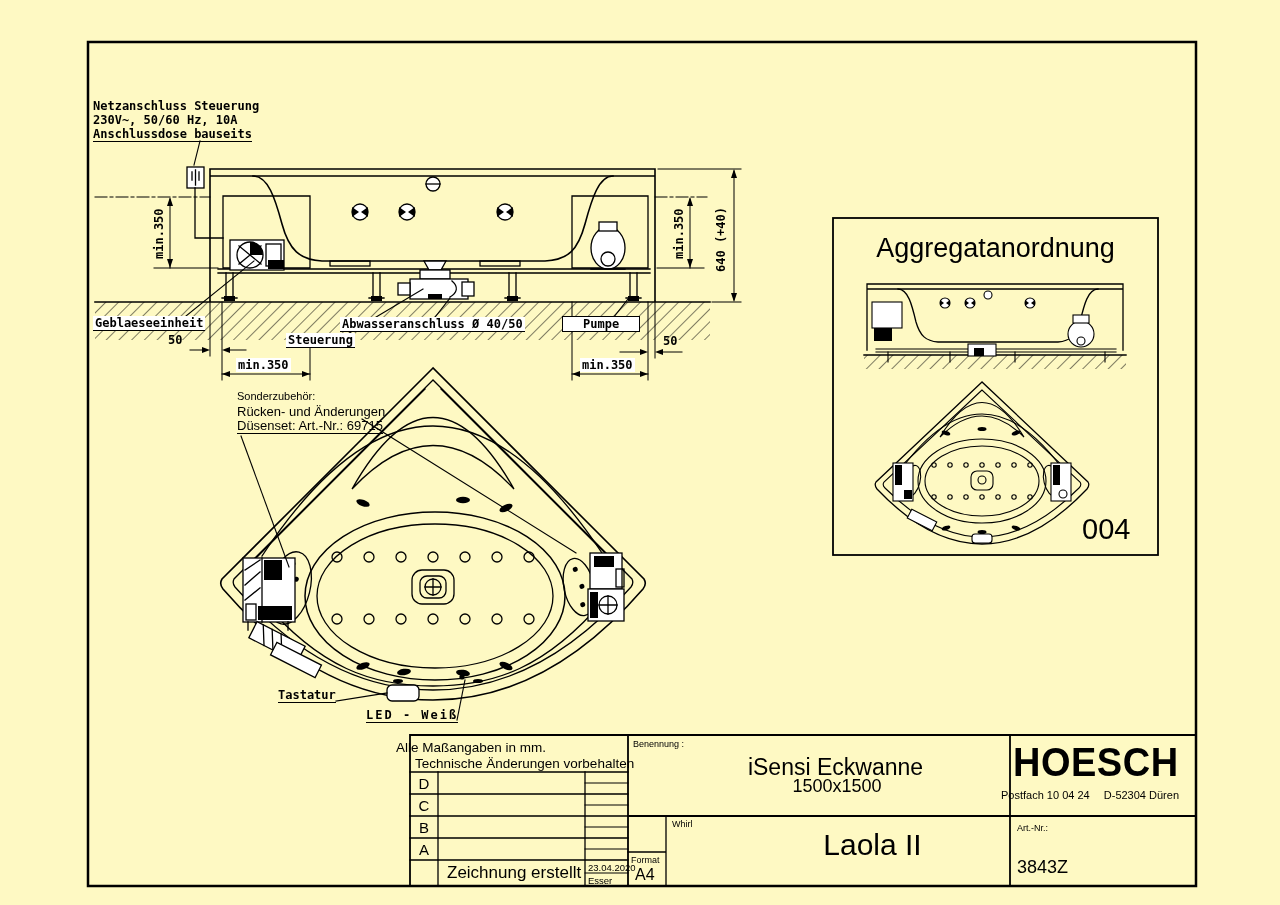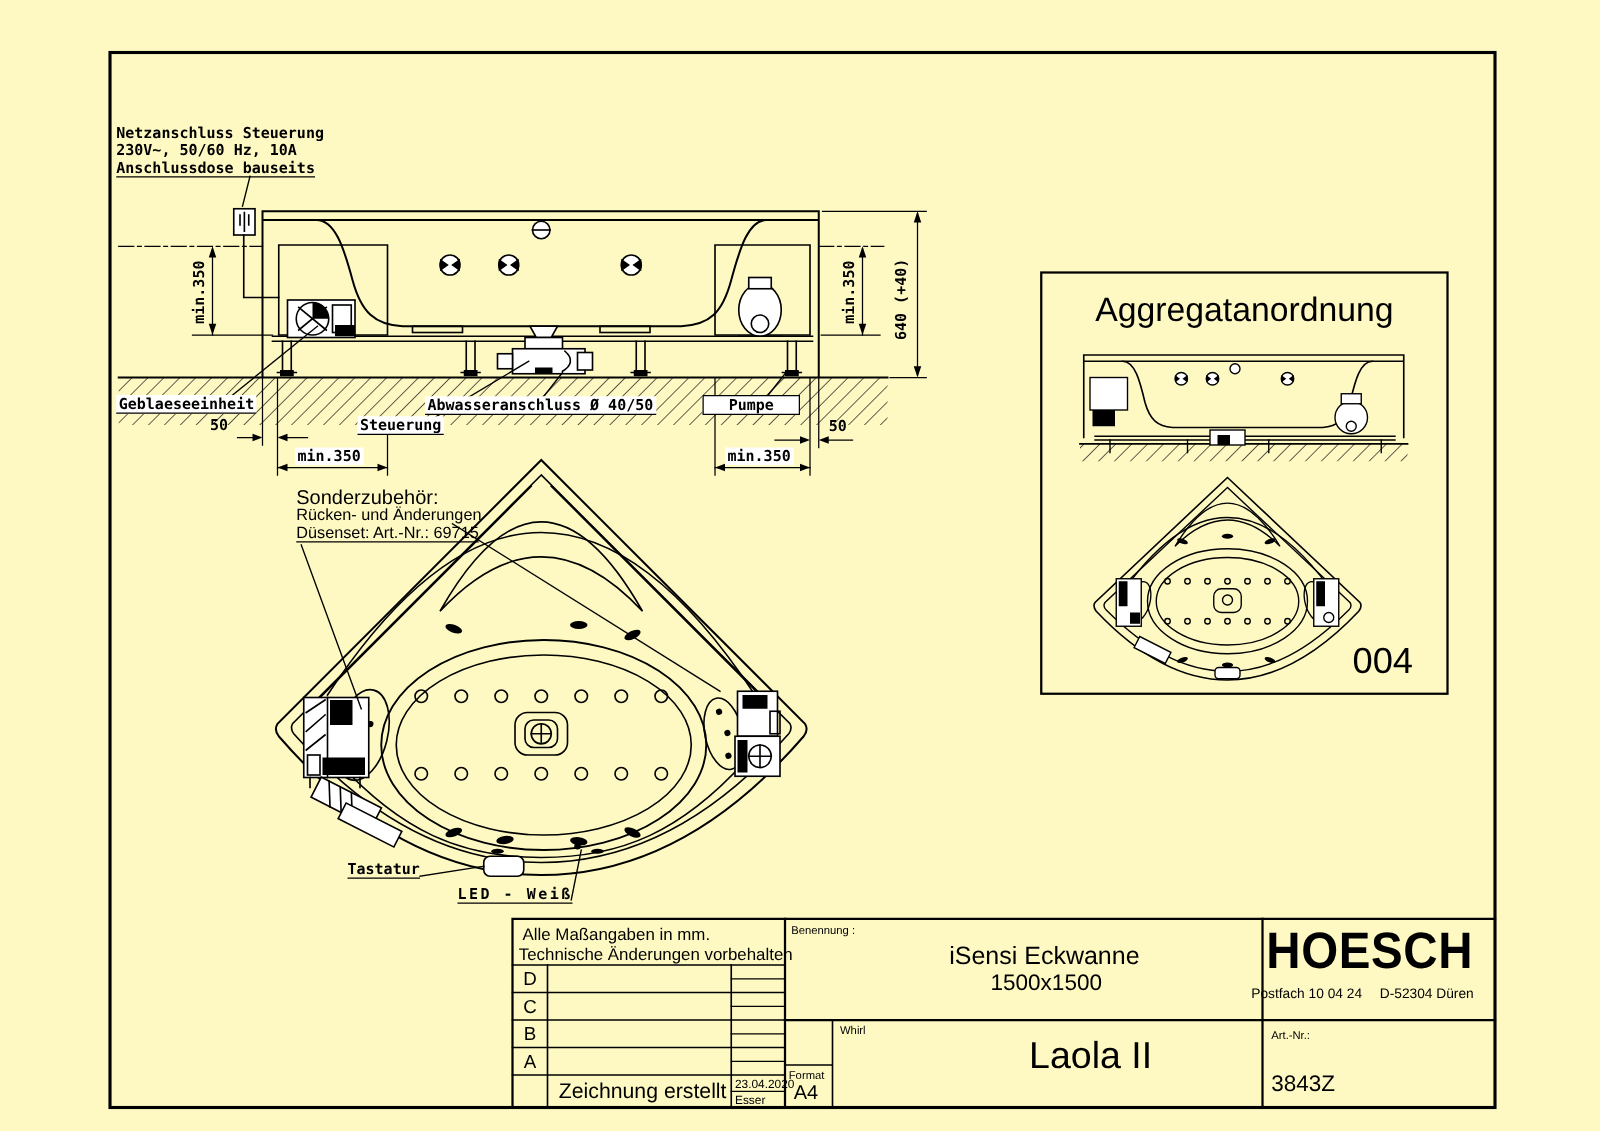--- a/index.html
+++ b/index.html
@@ -369,42 +369,42 @@
 <div class="lbl cad boxed" style="left:562px;top:316px;">Pumpe</div>
 
 <div class="lbl cad dim" style="left:168px;top:333px;">50</div>
 <div class="lbl cad dim" style="left:663px;top:334px;">50</div>
 <div class="lbl cad dim whitebg" style="left:236px;top:358px;">min.350</div>
 <div class="lbl cad dim whitebg" style="left:580px;top:358px;">min.350</div>
 <div class="lbl cad dim rot" style="left:152px;top:259px;">min.350</div>
 <div class="lbl cad dim rot" style="left:672px;top:259px;">min.350</div>
 <div class="lbl cad dim rot" style="left:714px;top:272px;">640 (+40)</div>
 
-<div class="lbl sans" style="left:237px;top:390px;font-size:16px;">Sonderzubehör:</div>
+<div class="lbl sans" style="left:237px;top:390px;font-size:11px;">Sonderzubehör:</div>
 <div class="lbl sans" style="left:237px;top:404px;font-size:13px;">Rücken- und Änderungen</div>
 <div class="lbl sans" style="left:237px;top:418px;font-size:13px;border-bottom:1.3px solid #000;">Düsenset: Art.-Nr.: 69715</div>
 
 <div class="lbl cad uline" style="left:278px;top:688px;">Tastatur</div>
 <div class="lbl cad uline" style="left:366px;top:708px;letter-spacing:2px;">LED - Weiß</div>
 
 <div class="lbl sans center" style="left:833px;top:233px;width:325px;font-size:27px;">Aggregatanordnung</div>
 <div class="lbl sans" style="left:1082px;top:512px;font-size:29px;">004</div>
 
-<div class="lbl sans tb-note" style="left:418px;top:740px;">Alle Maßangaben in mm.</div>
+<div class="lbl sans tb-note" style="left:396px;top:740px;">Alle Maßangaben in mm.</div>
 <div class="lbl sans tb-note" style="left:415px;top:756px;">Technische Änderungen vorbehalten</div>
 <div class="lbl sans tb-letter" style="left:410px;top:775px;">D</div>
 <div class="lbl sans tb-letter" style="left:410px;top:797px;">C</div>
 <div class="lbl sans tb-letter" style="left:410px;top:819px;">B</div>
 <div class="lbl sans tb-letter" style="left:410px;top:841px;">A</div>
 <div class="lbl sans" style="left:447px;top:863px;font-size:17px;">Zeichnung erstellt</div>
 <div class="lbl sans" style="left:588px;top:862px;font-size:9.5px;">23.04.2020</div>
 <div class="lbl sans" style="left:588px;top:875px;font-size:9.5px;">Esser</div>
 
 <div class="lbl sans tb-small" style="left:633px;top:739px;">Benennung :</div>
-<div class="lbl sans center" style="left:628px;top:754px;width:415px;font-size:20px;">iSensi Eckwanne</div>
+<div class="lbl sans center" style="left:628px;top:754px;width:415px;font-size:23px;">iSensi Eckwanne</div>
 <div class="lbl sans center" style="left:628px;top:776px;width:418px;font-size:18px;">1500x1500</div>
 <div class="lbl sans tb-small" style="left:672px;top:819px;">Whirl</div>
 <div class="lbl sans center" style="left:666px;top:827px;width:413px;font-size:30px;">Laola II</div>
 <div class="lbl sans tb-small" style="left:631px;top:855px;">Format</div>
 <div class="lbl sans" style="left:635px;top:866px;font-size:16px;">A4</div>
 
 <div class="lbl brand" style="left:1013px;top:738px;">HOESCH</div>
 <div class="lbl addr" style="left:1001px;top:789px;">
   <span>Postfach 10 04 24</span>
   <span>D-52304 Düren</span>

